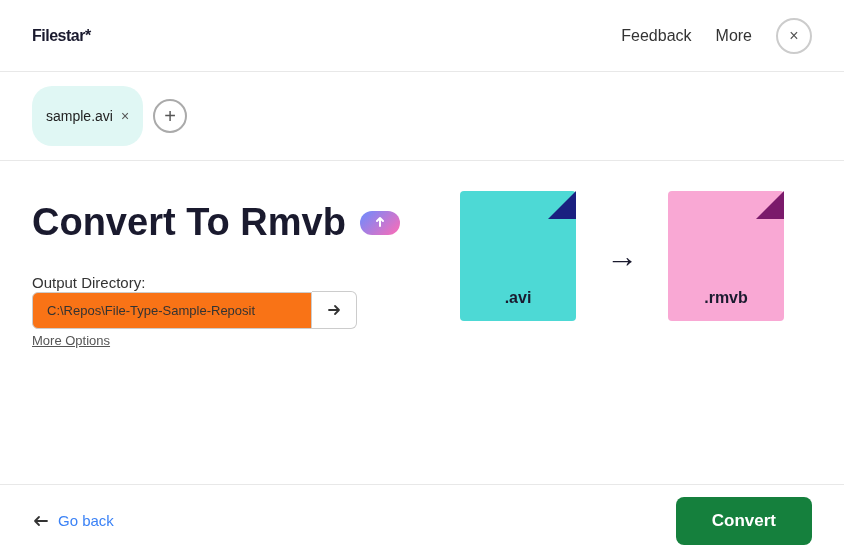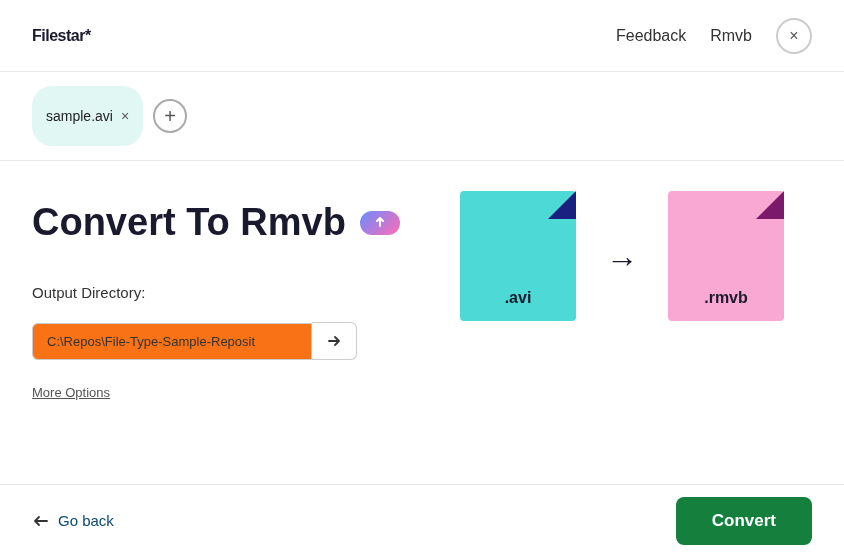--- a/index.html
+++ b/index.html
@@ -104,40 +104,40 @@
       flex-direction: column;
       position: relative;
     }
     .page-title {
       font-size: 38px;
       font-weight: 700;
       color: #1a1a2e;
       display: flex;
       align-items: center;
       gap: 14px;
-      margin-bottom: 40px;
+      margin-bottom: 30px;
     }
     .title-badge {
       width: 40px;
       height: 24px;
       background: linear-gradient(135deg, #6b8cff 0%, #ff6bb5 100%);
       border-radius: 12px;
       display: flex;
       align-items: center;
       justify-content: center;
     }
     .title-badge svg {
       width: 16px;
       height: 16px;
     }
 
     .output-section {
       display: flex;
       flex-direction: column;
-      gap: 21px;
+      gap: 0;
       margin-bottom: 16px;
     }
     .output-label {
       font-size: 15px;
       color: #333;
       font-weight: 500;
     }
     .output-input-row {
       display: flex;
       align-items: center;
@@ -230,21 +230,21 @@
       padding: 0 32px;
       height: 72px;
       border-top: 1px solid #e8e8e8;
       background: #fff;
     }
     .go-back-btn {
       display: flex;
       align-items: center;
       gap: 8px;
       font-size: 15px;
-      color: #0c4a6e;
+      color: #3b82f6;
       background: none;
       border: none;
       cursor: pointer;
     }
     .convert-btn {
       background: #15803d;
       color: #fff;
       border: none;
       border-radius: 8px;
       padding: 14px 36px;
@@ -253,21 +253,21 @@
       cursor: pointer;
     }
   </style>
 </head>
 <body>
 
 <header class="header">
   <span class="logo">Filestar*</span>
   <div class="header-right">
     <a class="header-link">Feedback</a>
-    <a class="header-link">Rmvb</a>
+    <a class="header-link">More</a>
     <button class="close-btn">
       <span>×</span>
     </button>
   </div>
 </header>
 
 <div class="file-tabs-bar">
   <div class="file-tag">
     <span>sample.avi</span>
     <button class="file-tag-close">×</button>

